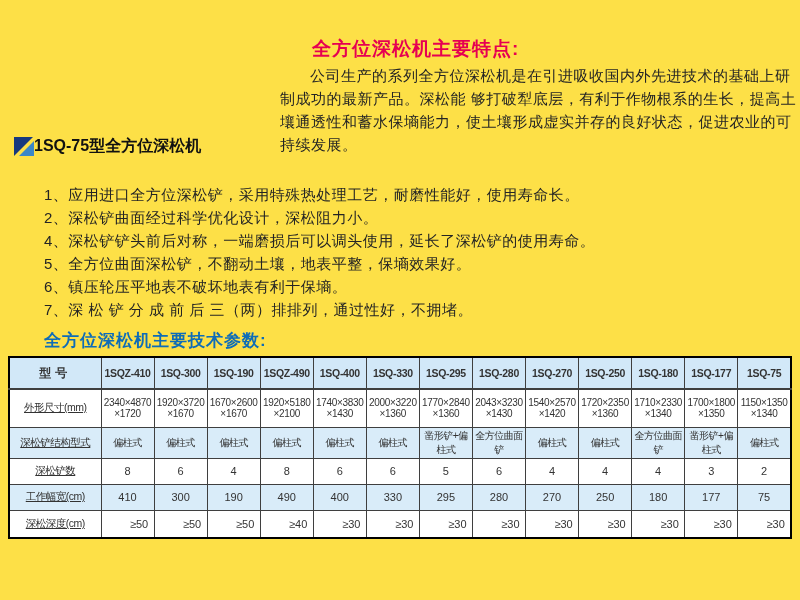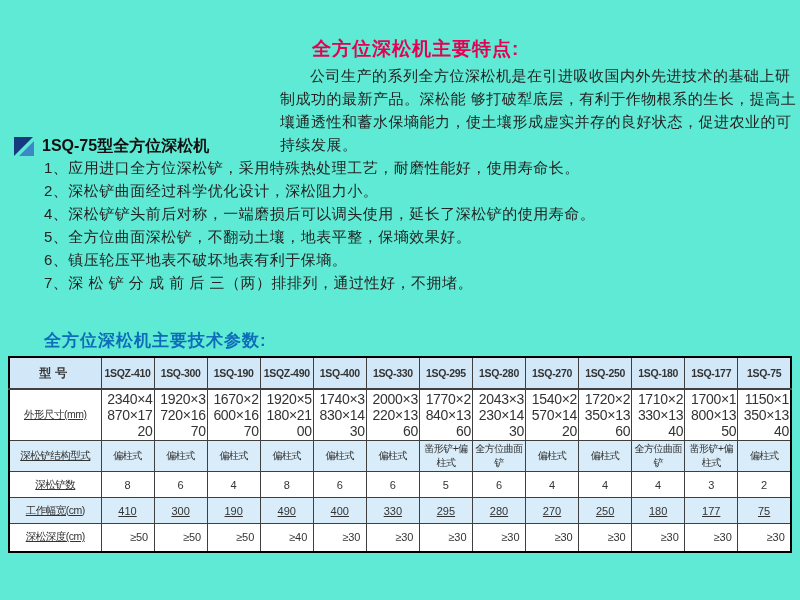--- a/index.html
+++ b/index.html
@@ -1,37 +1,37 @@
 <!DOCTYPE html>
 <html><head>
 <meta charset="utf-8">
 <style>
   * { margin:0; padding:0; box-sizing:border-box; }
   html,body { background:#ffffff; }
   .page {
-    position:relative; width:800px; height:600px; background:#5eead4;
+    position:relative; width:800px; height:600px; background:#fde047;
     font-family:"Liberation Sans","DejaVu Sans",sans-serif; overflow:hidden;
   }
   .features-title {
     position:absolute; left:312px; top:36px;
     font-size:19px; font-weight:bold; color:#e60052; letter-spacing:1px;
   }
   .intro {
     position:absolute; left:280px; top:64px; width:518px;
     font-size:15px; line-height:23px; color:#242424; text-indent:2em;
     letter-spacing:0.5px;
   }
   .product-heading {
     position:absolute; left:14px; top:136px;
-    display:flex; align-items:center; gap:8px;
+    display:flex; align-items:center; gap:0;
     font-size:16px; font-weight:bold; color:#111;
   }
   .product-heading svg { display:block; }
   .feature-list {
-    position:absolute; left:44px; top:156px; width:750px;
+    position:absolute; left:44px; top:183px; width:750px;
     list-style:none; font-size:15px; line-height:23px; color:#242424;
     letter-spacing:0.5px;
   }
   .params-title {
     position:absolute; left:44px; top:329px;
     font-size:17px; font-weight:bold; color:#0e6cb8; letter-spacing:1px;
   }
   .params-table {
     position:absolute; left:8px; top:356px; width:784px;
     border-collapse:collapse; table-layout:fixed;
@@ -44,25 +44,25 @@
     background:#d2e8f8; height:32px; font-size:10.5px; font-weight:bold;
     letter-spacing:-0.3px; white-space:nowrap; border-bottom:2px solid #3f3f3f;
   }
   .params-table thead th:first-child { width:92px; font-size:12px; letter-spacing:4px; }
   .params-table tbody th {
     font-size:10.5px; font-weight:normal; letter-spacing:-0.5px; white-space:nowrap;text-decoration:underline;
   }
   .params-table tbody td { font-size:11px; word-break:break-all; }
   .params-table tbody tr:nth-child(odd)  { background:#ffffff; }
   .params-table tbody tr:nth-child(even) { background:#d9ecf9; }
-  .params-table tr.r0 td { height:38px; font-size:14px; letter-spacing:-0.3px;text-align:right; }
+  .params-table tr.r0 td { height:38px; font-size:10px; letter-spacing:-0.3px; }
   .params-table tr.r1 td { height:26px; font-size:9.5px; letter-spacing:-0.2px; }
   .params-table tr.r2 td { height:28px; font-size:10px; letter-spacing:-0.5px; }
   .params-table tr.r3 td { height:26px; }
-  .params-table tr.r4 td { height:26px;text-decoration:underline; }
+  .params-table tr.r4 td { height:26px; }
   .params-table tr.r5 td { height:28px;padding-left:24px; }
 </style>
 </head>
 <body>
 
 <div class="page">
 
   <h2 class="features-title">全方位深松机主要特点:</h2>
 
   <p class="intro">公司生产的系列全方位深松机是在引进吸收国内外先进技术的基础上研制成功的最新产品。深松能 够打破犁底层，有利于作物根系的生长，提高土壤通透性和蓄水保墒能力，使土壤形成虚实并存的良好状态，促进农业的可持续发展。</p>

